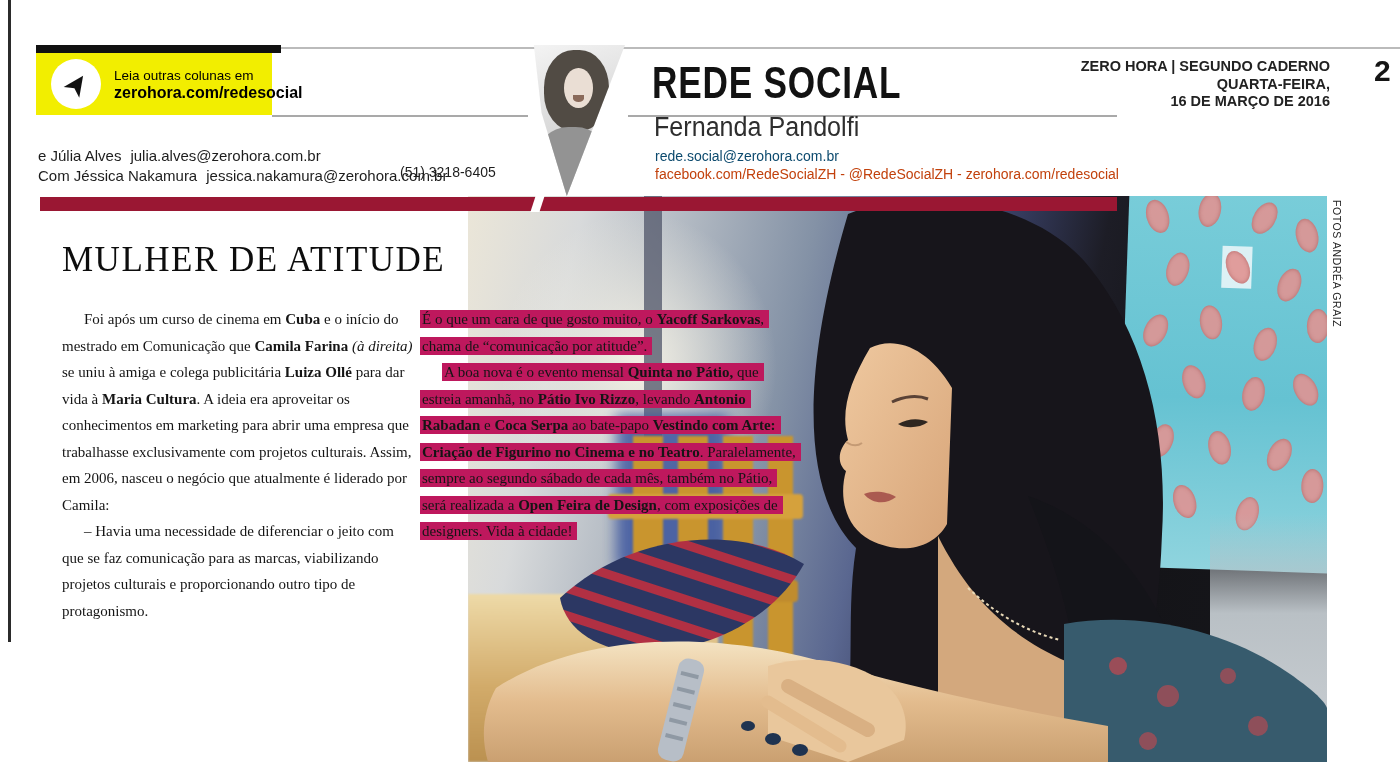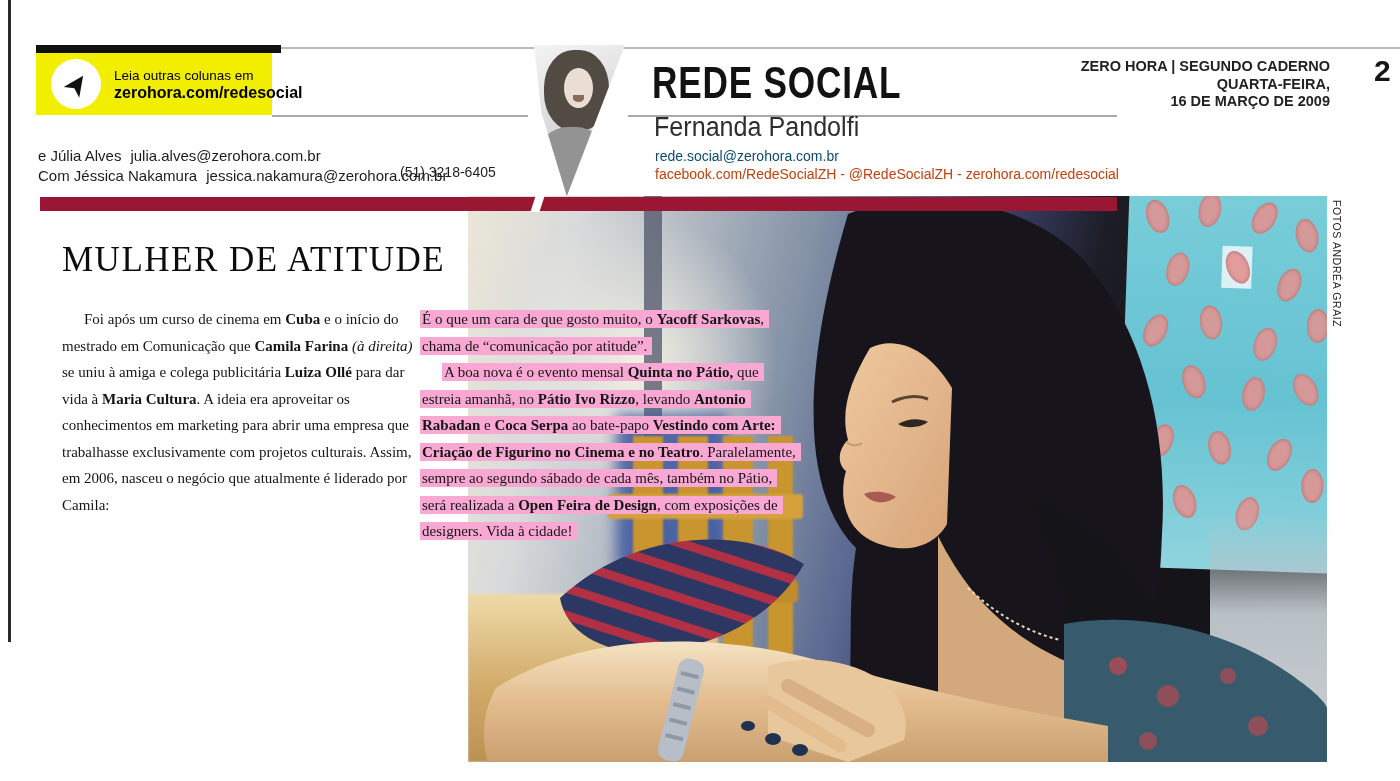--- a/index.html
+++ b/index.html
@@ -84,21 +84,21 @@
   #headline{left:62px;top:240px;font-family:"Liberation Serif","DejaVu Serif",serif;
             font-weight:400;font-size:35px;letter-spacing:1.5px;color:#0d0d0d;white-space:nowrap;}
   .bodycol{font-family:"Liberation Serif","DejaVu Serif",serif;font-size:15px;line-height:26.5px;
            color:#151515;}
   #col1{left:62px;top:306px;width:352px;}
   #col2{left:420px;top:306px;width:376px;z-index:10;}
   .para{margin:0;}
   .para.indent{text-indent:22px;}
   .para .b{font-weight:700;}
   .para .i{font-style:italic;}
-  #col2 .bgline{background:#f9a8d4;padding:1px 5px 1px 2px;
+  #col2 .bgline{background:#be185d;padding:1px 5px 1px 2px;
                 -webkit-box-decoration-break:clone;box-decoration-break:clone;}
 </style>
 </head>
 <body>
 
 <div class="abs" id="left-rule"></div>
 <div class="abs" id="top-black-bar"></div>
 <div class="abs" id="top-rule"></div>
 <div class="abs" id="mid-rule-left"></div>
 <div class="abs" id="mid-rule-right"></div>
@@ -126,21 +126,21 @@
   <div class="pt-body"></div>
 </div>
 <div class="abs" id="col-title">REDE SOCIAL</div>
 <div class="abs" id="col-author">Fernanda Pandolfi</div>
 <div class="abs" id="col-email">rede.social@zerohora.com.br</div>
 <div class="abs" id="col-social">facebook.com/RedeSocialZH - @RedeSocialZH - zerohora.com/redesocial</div>
 
 <div class="abs" id="edition">
   <div>ZERO HORA | SEGUNDO CADERNO</div>
   <div>QUARTA-FEIRA,</div>
-  <div>16 DE MARÇO DE 2009</div>
+  <div>16 DE MARÇO DE 2016</div>
 </div>
 <div class="abs" id="page-num">2</div>
 
 <div class="abs" id="photo">
   <div class="ph-glow"></div>
   <div class="ph-frame"></div>
   <div class="ph-blue"></div>
   <div class="ph-chair"></div>
   <div class="ph-chair-bar1"></div>
   <div class="ph-chair-bar2"></div>
@@ -197,17 +197,18 @@
 </div>
 
 <div class="abs" id="maroon-bar"></div>
 <div class="abs" id="bar-notch"></div>
 
 <div class="abs" id="credit">FOTOS ANDRÉA GRAIZ</div>
 
 <div class="abs" id="headline">MULHER DE ATITUDE</div>
 <div class="abs bodycol" id="col1">
     <div class="para indent"><span><span>Foi após um curso de cinema em </span><span class="b">Cuba</span><span> e o início do mestrado em Comunicação que </span><span class="b">Camila Farina</span><span> </span><span class="i">(à direita)</span><span> se uniu à amiga e colega publicitária </span><span class="b">Luiza Ollé</span><span> para dar vida à </span><span class="b">Maria Cultura</span><span>. A ideia era aproveitar os conhecimentos em marketing para abrir uma empresa que trabalhasse exclusivamente com projetos culturais. Assim, em 2006, nasceu o negócio que atualmente é liderado por Camila:</span></span></div>
+    <div class="para indent"><span><span>– Havia uma necessidade de diferenciar o jeito com que se faz comunicação para as marcas, viabilizando projetos culturais e proporcionando outro tipo de protagonismo.</span></span></div>
   </div>
 <div class="abs bodycol" id="col2">
     <div class="para"><span class="bgline"><span>É o que um cara de que gosto muito, o </span><span class="b">Yacoff Sarkovas</span><span>, chama de “comunicação por atitude”.</span></span></div>
     <div class="para indent"><span class="bgline"><span>A boa nova é o evento mensal </span><span class="b">Quinta no Pátio,</span><span> que estreia amanhã, no </span><span class="b">Pátio Ivo Rizzo</span><span>, levando </span><span class="b">Antonio Rabadan</span><span> e </span><span class="b">Coca Serpa</span><span> ao bate-papo </span><span class="b">Vestindo com Arte: Criação de Figurino no Cinema e no Teatro</span><span>. Paralelamente, sempre ao segundo sábado de cada mês, também no Pátio, será realizada a </span><span class="b">Open Feira de Design</span><span>, com exposições de designers. Vida à cidade!</span></span></div>
   </div>
 
 </body></html>

